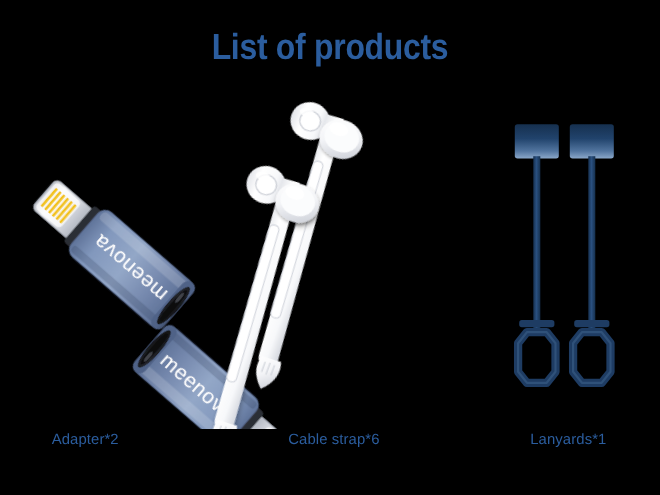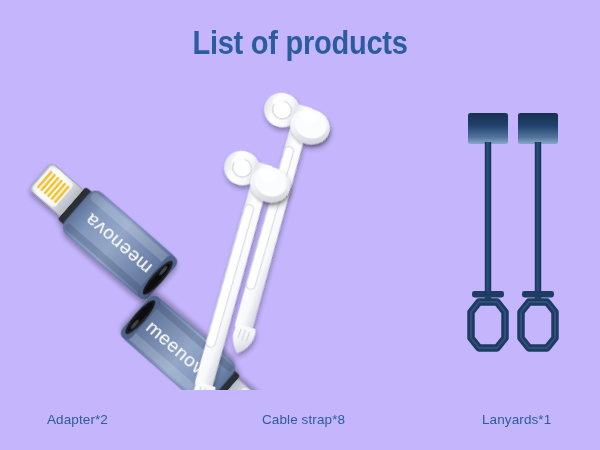--- a/index.html
+++ b/index.html
@@ -11,21 +11,21 @@
     width: 600px;
     height: 450px;
     font-family: "Liberation Sans", sans-serif;
     overflow: hidden;
     position: relative;
   }
   #page {
     position: relative;
     width: 600px;
     height: 450px;
-    background: #c4b5fd;
+    background: #000000;
   }
   .title {
     position: absolute;
     left: 0;
     top: 24px;
     width: 600px;
     text-align: center;
     font-family: "Liberation Sans", sans-serif;
     font-weight: bold;
     font-size: 33px;
@@ -37,21 +37,21 @@
   }
   .stage {
     position: absolute;
     left: 0;
     top: 80px;
     width: 600px;
     height: 310px;
   }
   .caption {
     position: absolute;
-    top: 412px;
+    top: 392px;
     font-size: 13.5px;
     color: #2b5d9e;
     white-space: nowrap;
     letter-spacing: 0.1px;
     text-align: center;
   }
   .cap-adapter { left: 47px; }
   .cap-strap   { left: 262px; }
   .cap-lanyard { left: 482px; }
   svg { display: block; }
@@ -267,16 +267,16 @@
         <rect x="-3.2" y="62" width="6.4" height="158" fill="url(#stemGrad)"></rect>
         <rect x="-16" y="211" width="32" height="6.5" rx="2.4" fill="#1e3c63"></rect>
         <path d="M -17 232 L -9 222 L 9 222 L 17 232 L 17 258 L 9 268 L -9 268 L -17 258 Z" fill="none" stroke="#1e3c63" stroke-width="7.5" stroke-linejoin="round"></path>
         <path d="M -17 232 L -9 222 L 9 222 L 17 232 L 17 258 L 9 268 L -9 268 L -17 258 Z" fill="none" stroke="#3f658f" stroke-width="2" stroke-linejoin="round" opacity="0.5"></path>
       </g>
 
     </svg>
   </div>
 
   <div class="caption cap-adapter">Adapter*2</div>
-  <div class="caption cap-strap">Cable strap*8</div>
+  <div class="caption cap-strap">Cable strap*6</div>
   <div class="caption cap-lanyard">Lanyards*1</div>
 
 </div>
 
 </body></html>

